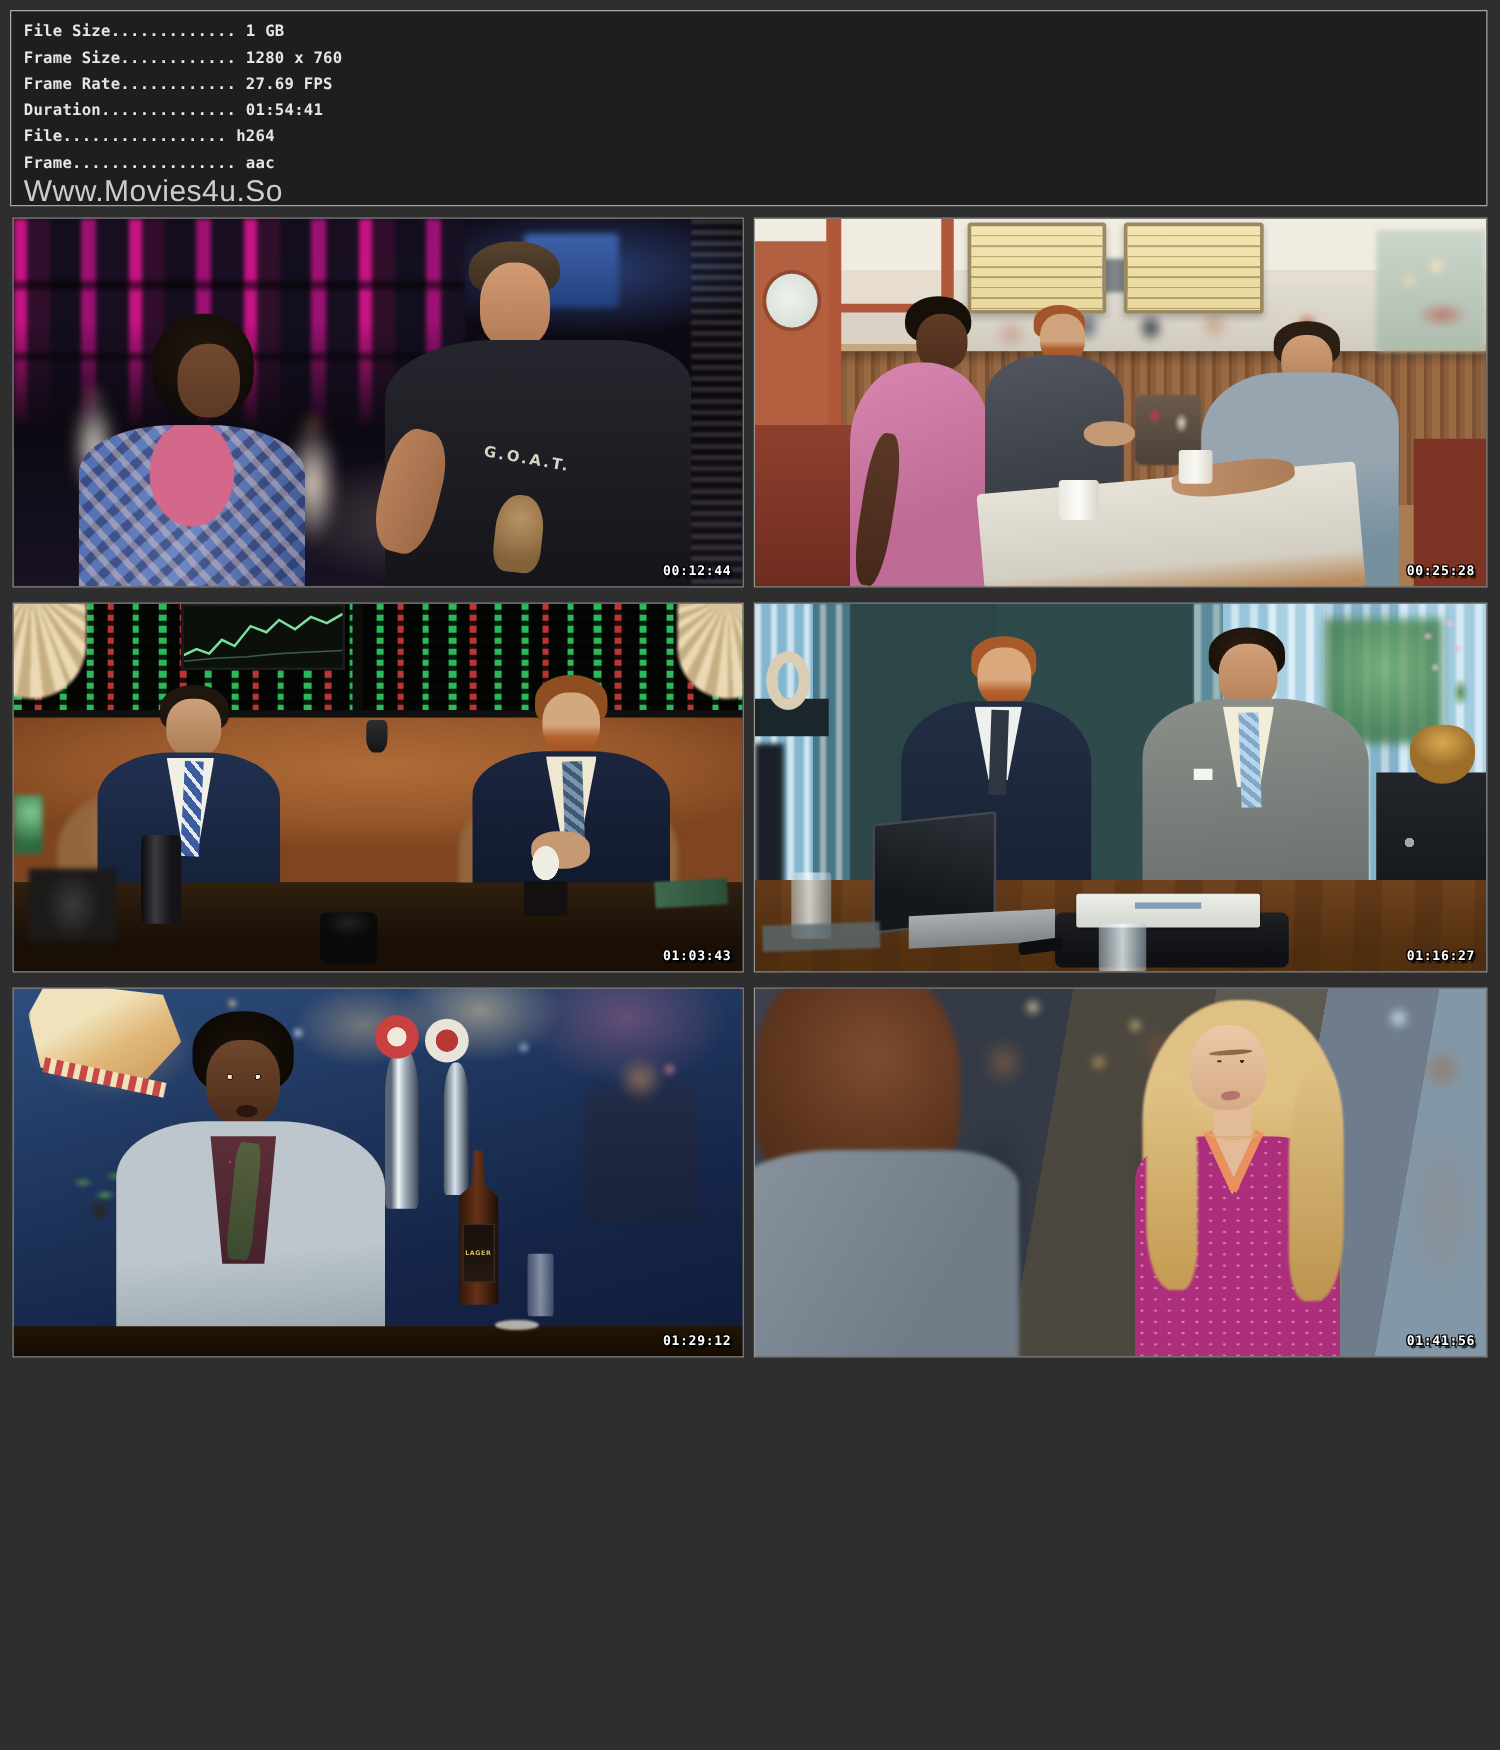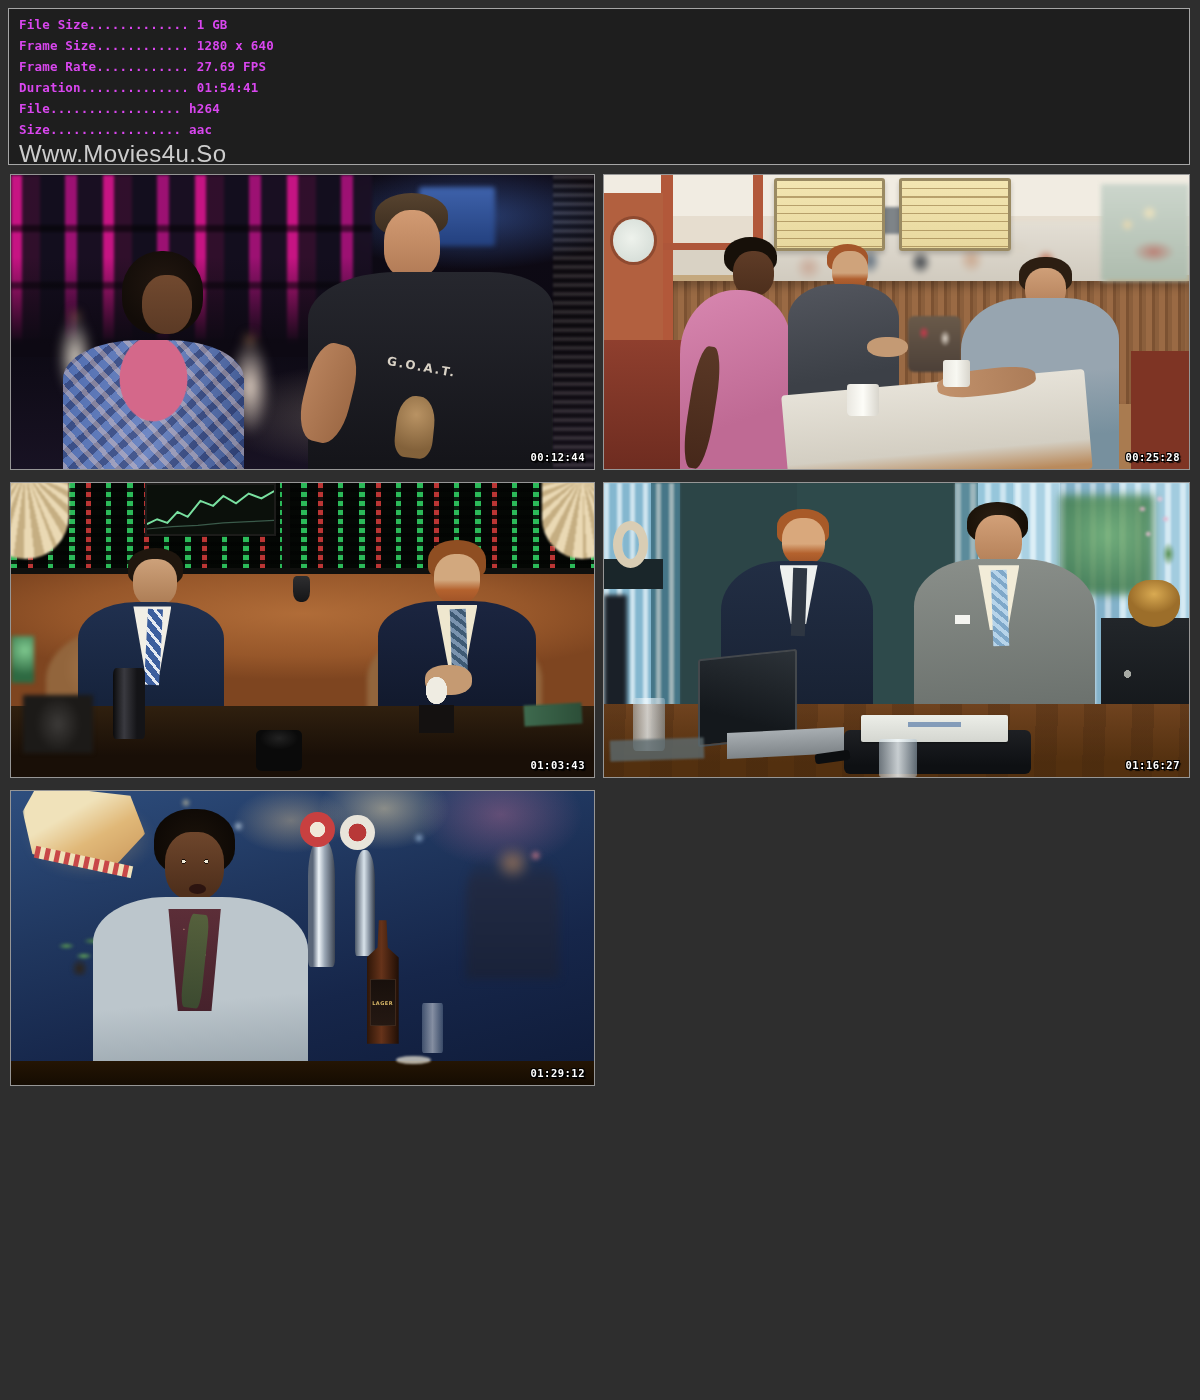--- a/index.html
+++ b/index.html
@@ -1,18 +1,18 @@
 <!DOCTYPE html>
 <html><head>
 <meta charset="utf-8">
 <style>
   html,body{margin:0;padding:0}
   body{width:1200px;height:1400px;background:#2e2e2e;position:relative;overflow:hidden;font-family:"DejaVu Sans Mono",monospace}
   .panel{position:absolute;left:8px;top:8px;width:1182px;height:157px;background:#1e1e1e;border:1px solid #a6a6a6;box-sizing:border-box;padding:5px 0 0 10px;overflow:hidden}
-  .iline{font:bold 12.5px "DejaVu Sans Mono",monospace;color:#d946ef;line-height:21px;white-space:pre;letter-spacing:.2px}
+  .iline{font:bold 12.5px "DejaVu Sans Mono",monospace;color:#e5e5e5;line-height:21px;white-space:pre;letter-spacing:.2px}
   .wm{font:400 24px "Liberation Sans",sans-serif;color:#cdcdcd;line-height:26px;margin-top:1px;letter-spacing:.4px}
   .grid{position:absolute;left:10px;top:174px;display:grid;grid-template-columns:585px 587px;grid-auto-rows:296px;column-gap:8px;row-gap:12px}
   .shot{position:relative;overflow:hidden;background:#000;border:1px solid rgba(200,200,200,.75);box-sizing:border-box}
   .ly{position:absolute}
   .ts{position:absolute;right:9px;bottom:6px;font:bold 10.5px "DejaVu Sans Mono",monospace;color:#fff;letter-spacing:.5px;z-index:9;text-shadow:-1px -1px 0 #000,1px -1px 0 #000,-1px 1px 0 #000,1px 1px 0 #000,2px 2px 1px rgba(0,0,0,.9)}
   
   .x1-bg{inset:0;background:radial-gradient(38% 26% at 79% 14%,rgba(64,105,190,.55),transparent 70%),radial-gradient(40% 26% at 62% 82%,rgba(232,214,180,.28),transparent 70%),linear-gradient(180deg,#0e0a15,#0c0913 55%,#181223)}
   .x1-tiles{left:0;top:0;width:62%;height:60%;background:repeating-linear-gradient(180deg,rgba(0,0,0,0) 0 50px,rgba(0,0,0,.55) 50px 57px),repeating-linear-gradient(90deg,#d6158d 0 11px,#33102e 11px 29px,#140f1f 29px 54px,#a9127b 54px 66px,#1b1024 66px 92px);filter:blur(1.6px);opacity:.92}
   .x1-fade{left:0;top:28%;width:62%;height:34%;background:linear-gradient(180deg,rgba(13,9,19,0),#0d0913 88%)}
   .x1-screen{left:70%;top:4%;width:13%;height:20%;background:linear-gradient(180deg,#3e62ab,#23407e);filter:blur(2.5px);border-radius:3px}
@@ -196,25 +196,25 @@
   .x8-trim2{left:68.3%;top:39.5%;width:1.2%;height:17.6%;background:#e8905e;transform:rotate(25deg);transform-origin:top right}
   .x8-necklace{left:61%;top:34%;width:9%;height:7%;border-bottom:2px solid rgba(220,180,100,.9);border-radius:50%;box-sizing:border-box}
   .x8-hairl{left:53.5%;top:22%;width:7%;height:60%;background:linear-gradient(180deg,#e2c488,#c49b52);border-radius:40% 60% 30% 50%/30% 40% 20% 30%;filter:blur(.8px)}
   .x8-hairr{left:73%;top:20%;width:7.5%;height:65%;background:linear-gradient(180deg,#dfc184,#bd9450);border-radius:60% 40% 50% 30%/40% 30% 30% 20%;filter:blur(.8px)}
 </style>
 </head>
 <body>
 
 <div class="panel">
   <div class="iline">File Size............. 1 GB</div>
-  <div class="iline">Frame Size............ 1280 x 640</div>
+  <div class="iline">Frame Size............ 1280 x 760</div>
   <div class="iline">Frame Rate............ 27.69 FPS</div>
   <div class="iline">Duration.............. 01:54:41</div>
   <div class="iline">File................. h264</div>
-  <div class="iline">Size................. aac</div>
+  <div class="iline">Frame................. aac</div>
   <div class="wm">Www.Movies4u.So</div>
 </div>
 
 <div class="grid">
 
   <div class="shot">
     <div class="ly x1-bg"></div>
     <div class="ly x1-tiles"></div>
     <div class="ly x1-fade"></div>
     <div class="ly x1-screen"></div>
@@ -363,14 +363,35 @@
     <div class="ly x7-eyes"></div>
     <div class="ly x7-mouth"></div>
     <div class="ly x7-blazer"></div>
     <div class="ly x7-shirt"></div>
     <div class="ly x7-tie"></div>
     <div class="ly x7-bar"></div>
     <div class="ly x7-coaster"></div>
     <span class="ts">01:29:12</span>
   </div>
 
+  <div class="shot">
+    <div class="ly x8-bg"></div>
+    <div class="ly x8-boke"></div>
+    <div class="ly x8-crowd"></div>
+    <div class="ly x8-hairback"></div>
+    <div class="ly x8-neck"></div>
+    <div class="ly x8-dress"></div>
+    <div class="ly x8-vneck"></div>
+    <div class="ly x8-trim1"></div>
+    <div class="ly x8-trim2"></div>
+    <div class="ly x8-necklace"></div>
+    <div class="ly x8-face"></div>
+    <div class="ly x8-brow"></div>
+    <div class="ly x8-eyes"></div>
+    <div class="ly x8-mouth"></div>
+    <div class="ly x8-hairl"></div>
+    <div class="ly x8-hairr"></div>
+    <div class="ly x8-fghead"></div>
+    <div class="ly x8-fgbody"></div>
+    <span class="ts">01:41:56</span>
+  </div>
 
 </div>
 
 </body></html>

